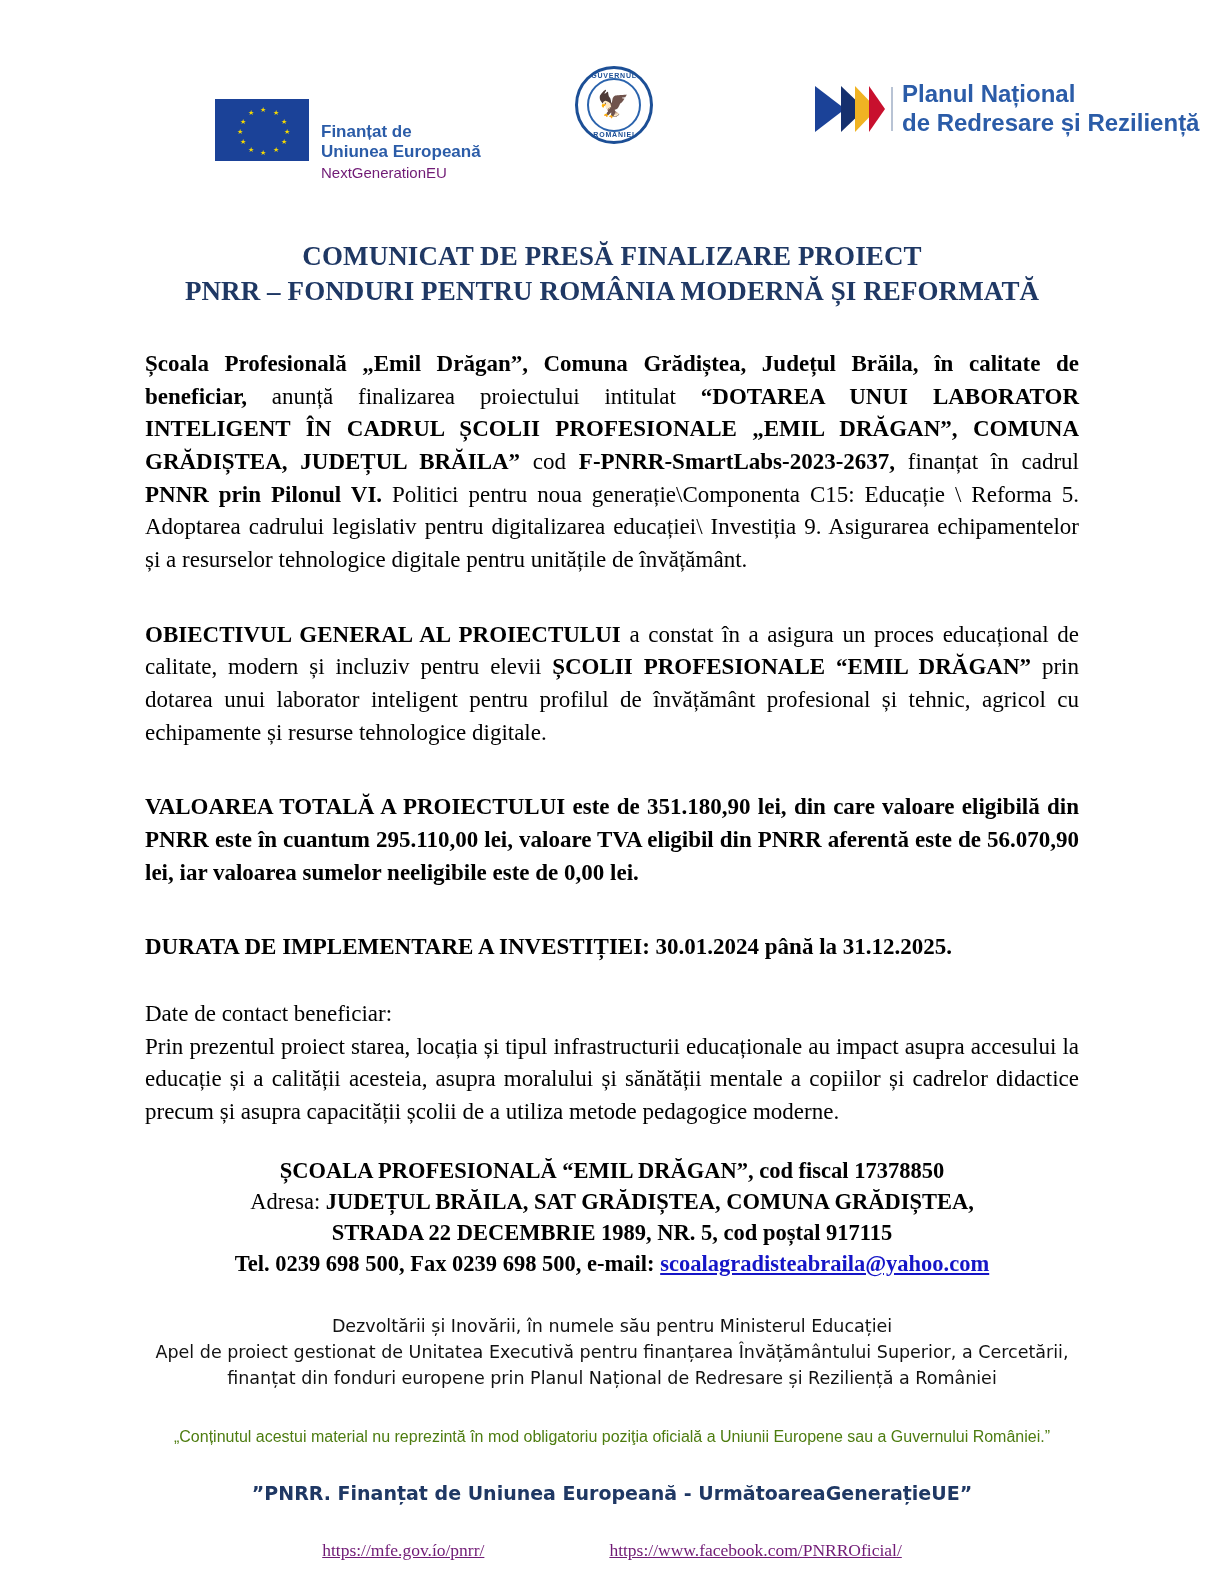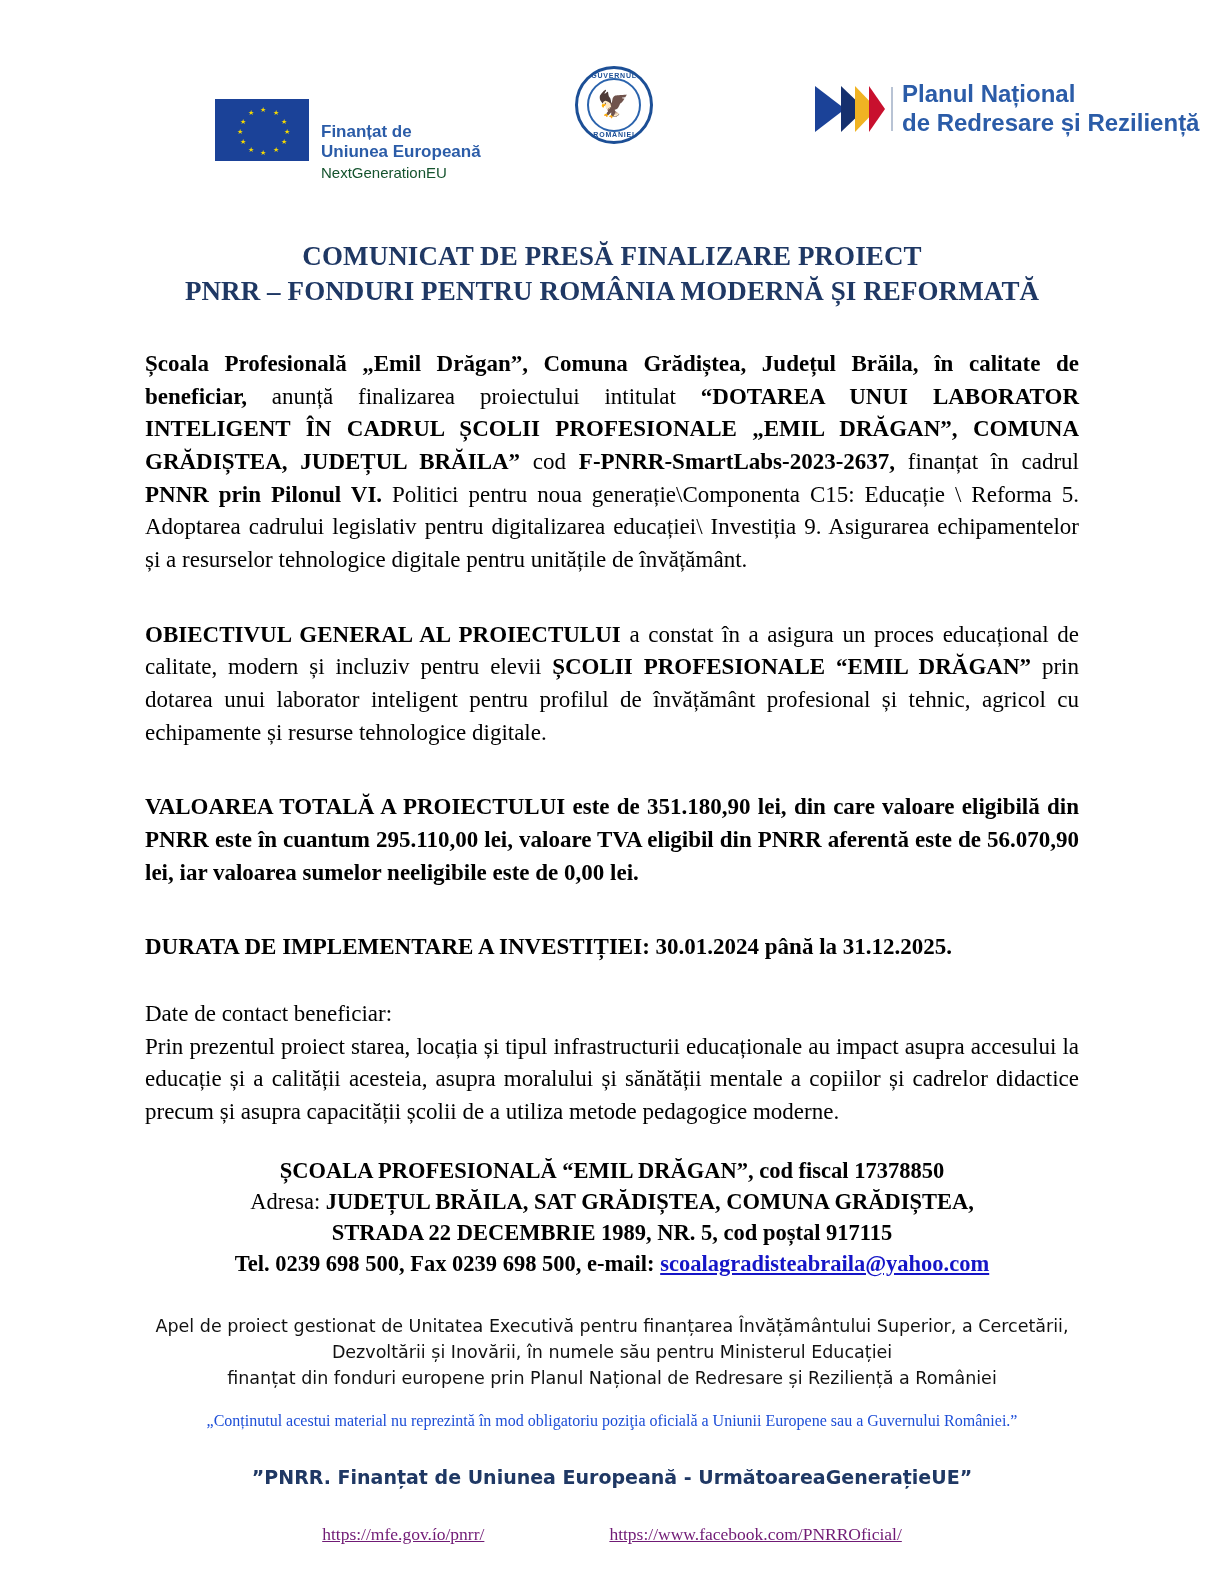--- a/index.html
+++ b/index.html
@@ -64,21 +64,21 @@
   .eu-text .l1, .eu-text .l2 {
     font-family: "Liberation Sans", sans-serif;
     font-weight: bold;
     font-size: 17px;
     color: #2b5ca8;
     white-space: nowrap;
   }
   .eu-text .l3 {
     font-family: "Liberation Sans", sans-serif;
     font-size: 15px;
-    color: #14532d;
+    color: #701a75;
     margin-top: 3px;
     white-space: nowrap;
   }
 
   
   .gov-seal {
     width: 72px;
     height: 72px;
     border-radius: 50%;
     border: 3px solid #1c4f96;
@@ -189,25 +189,25 @@
   
   .sans-block {
     font-family: "DejaVu Sans", "Liberation Sans", sans-serif;
     text-align: center;
     font-size: 17.5px;
     line-height: 1.5;
     margin-top: 34px;
     color: #111111;
   }
   .disclaimer {
-    font-family: Liberation Serif, serif;
+    font-family: Liberation Sans, sans-serif;
     text-align: center;
     font-size: 16px;
-    color: #1d4ed8;
-    margin-top: 20px;
+    color: #4d7c0f;
+    margin-top: 36px;
   }
   .tagline {
     font-family: "DejaVu Sans", "Liberation Sans", sans-serif;
     text-align: center;
     font-size: 19px;
     font-weight: bold;
     color: #1f3864;
     margin-top: 36px;
   }
 
@@ -304,22 +304,22 @@
     <p class="para">Prin prezentul proiect starea, locația și tipul infrastructurii educaționale au impact asupra accesului la educație și a calității acesteia, asupra moralului și sănătății mentale a copiilor și cadrelor didactice precum și asupra capacității școlii de a utiliza metode pedagogice moderne.</p>
 
     <div class="contact-block">
       <div>ȘCOALA PROFESIONALĂ “EMIL DRĂGAN”, cod fiscal 17378850</div>
       <div><span class="reg">Adresa: </span><span>JUDEȚUL BRĂILA, SAT GRĂDIȘTEA, COMUNA GRĂDIȘTEA,</span></div>
       <div>STRADA 22 DECEMBRIE 1989, NR. 5, cod poștal 917115</div>
       <div><span>Tel. 0239 698 500, Fax 0239 698 500, e-mail: </span><a class="link-blue" href="#">scoalagradisteabraila@yahoo.com</a></div>
     </div>
 
     <div class="sans-block">
+      <div>Dezvoltării și Inovării, în numele său pentru Ministerul Educației</div>
       <div>Apel de proiect gestionat de Unitatea Executivă pentru finanțarea Învățământului Superior, a Cercetării,</div>
-      <div>Dezvoltării și Inovării, în numele său pentru Ministerul Educației</div>
       <div>finanțat din fonduri europene prin Planul Național de Redresare și Reziliență a României</div>
     </div>
 
     <div class="disclaimer">„Conținutul acestui material nu reprezintă în mod obligatoriu poziţia oficială a Uniunii Europene sau a Guvernului României.”</div>
 
     <div class="tagline">”PNRR. Finanțat de Uniunea Europeană - UrmătoareaGenerațieUE”</div>
 
     <div class="links-row">
       <a href="#">https://mfe.gov.ío/pnrr/</a>
       <a href="#">https://www.facebook.com/PNRROficial/</a>

